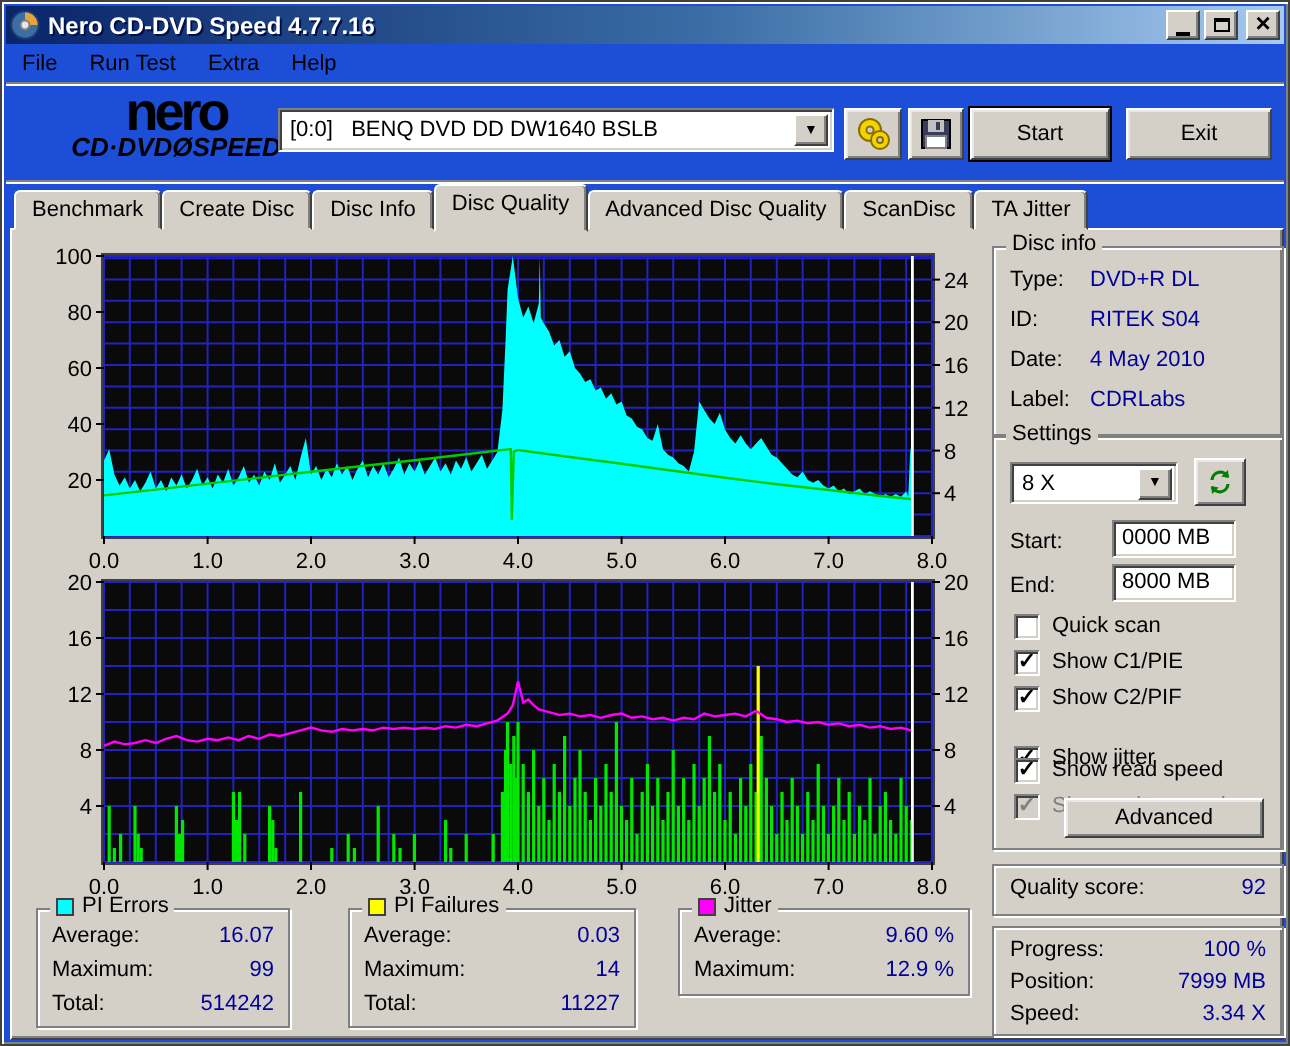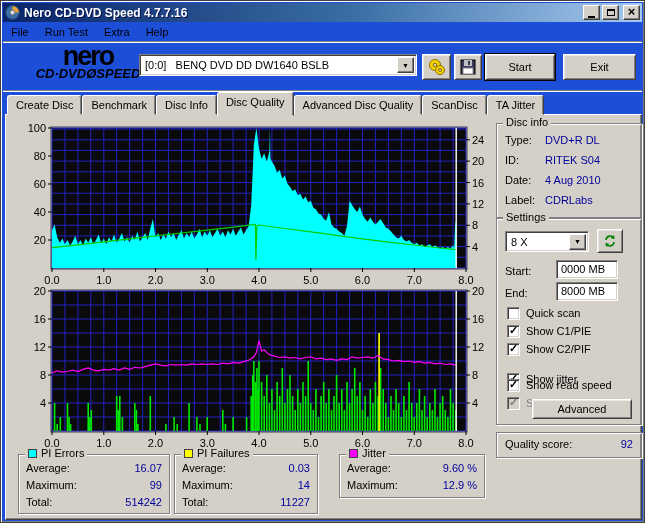--- a/index.html
+++ b/index.html
@@ -123,22 +123,22 @@
           <rect x="8" y="2" width="2" height="4" fill="#3a3a5a"></rect>
           <rect x="3" y="9" width="10" height="6" fill="#ffffff" stroke="#808080"></rect>
         </svg>
     </div>
     <div class="btn big default" style="left:482px;width:70px">Start</div>
     <div class="btn big" style="left:560px;width:73px">Exit</div>
   </div>
   <div class="hr" style="top:89px"></div>
 
   <div class="tabstrip">
+    <span class="tab">Benchmark</span>
     <span class="tab">Create Disc</span>
-    <span class="tab">Benchmark</span>
     <span class="tab">Disc Info</span>
     <span class="tab active">Disc Quality</span>
     <span class="tab">Advanced Disc Quality</span>
     <span class="tab">ScanDisc</span>
     <span class="tab">TA Jitter</span>
   </div>
 
   <div class="page">
 
     <div class="chart" id="chart-top" style="top:5px"><svg width="470" height="166" viewBox="0 0 470 166">
@@ -431,21 +431,21 @@
           <text x="442.0" y="164" text-anchor="middle">8.0</text>
         </svg></div>
 
     <div class="group" style="left:490px;top:8px;width:146px;height:95px">
       <span class="legend">Disc info</span>
       <span class="rc-label" style="top:10px">Type:</span>
       <span class="rc-val" style="left:48px;top:10px">DVD+R DL</span>
       <span class="rc-label" style="top:30px">ID:</span>
       <span class="rc-val" style="left:48px;top:30px">RITEK S04</span>
       <span class="rc-label" style="top:50px">Date:</span>
-      <span class="rc-val" style="left:48px;top:50px">4 Aug 2010</span>
+      <span class="rc-val" style="left:48px;top:50px">4 May 2010</span>
       <span class="rc-label" style="top:70px">Label:</span>
       <span class="rc-val" style="left:48px;top:70px">CDRLabs</span>
     </div>
 
     <div class="group" style="left:490px;top:103px;width:146px;height:207px">
       <span class="legend">Settings</span>
       <div class="combo" style="left:8px;top:12px;width:84px;height:21px">
         <span class="txt">8 X</span>
         <span class="combo-arrow">
             <span>▼</span>
@@ -489,22 +489,30 @@
         </label>
 
     </div>
     <div class="btn" style="position:absolute;left:526px;top:284px;width:100px;height:20px;z-index:5">Advanced</div>
 
     <div class="group" style="left:490px;top:317px;width:146px;height:26px">
       <span class="rc-label" style="top:5px">Quality score:</span>
       <span class="rc-val" style="right:8px;top:5px">92</span>
     </div>
 
-
-    <div class="group" style="left:12px;top:339px;width:152px;height:60px">
+    <div class="group" style="left:490px;top:348px;width:146px;height:55px">
+      <span class="rc-label" style="top:5px">Progress:</span>
+      <span class="rc-val" style="right:8px;top:5px">100 %</span>
+      <span class="rc-label" style="top:21px">Position:</span>
+      <span class="rc-val" style="right:8px;top:21px">7999 MB</span>
+      <span class="rc-label" style="top:37px">Speed:</span>
+      <span class="rc-val" style="right:8px;top:37px">3.34 X</span>
+    </div>
+
+    <div class="group" style="left:12px;top:339px;width:127px;height:60px">
       <span class="legend">
           <span class="swatch" style="background:#00ffff"></span>
           <span>PI Errors</span>
         </span>
       <div class="rowline" style="top:6px">
           <span>Average:</span>
           <span class="val">16.07</span>
         </div>
       <div class="rowline" style="top:23px">
           <span>Maximum:</span>

